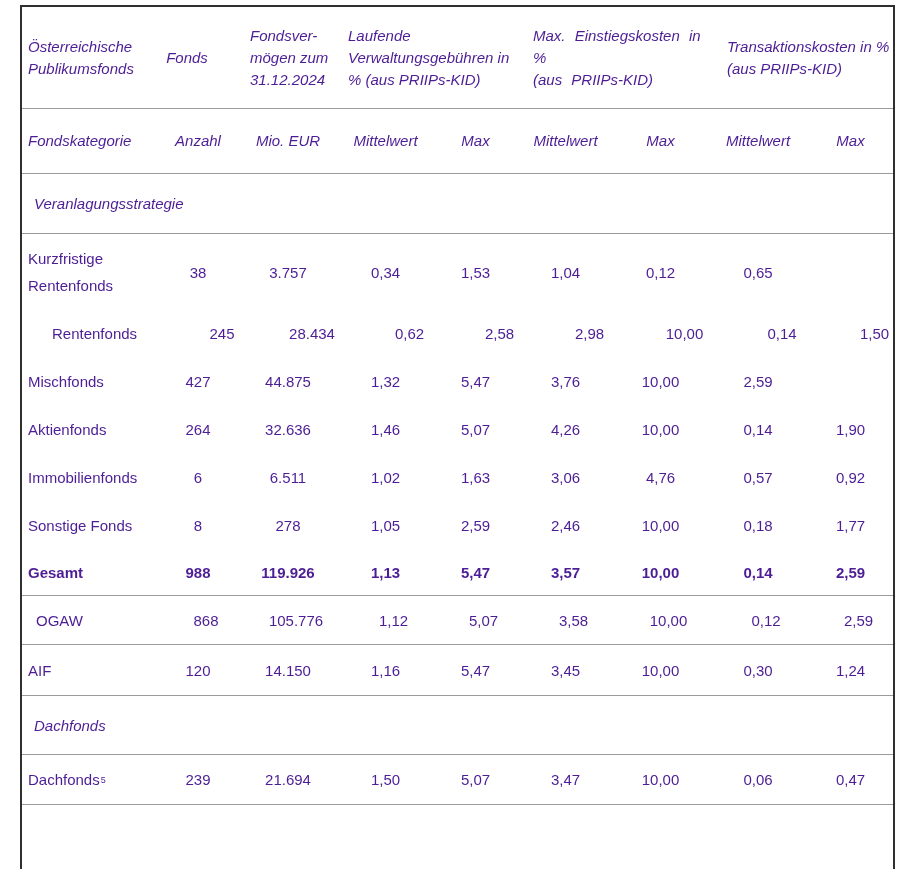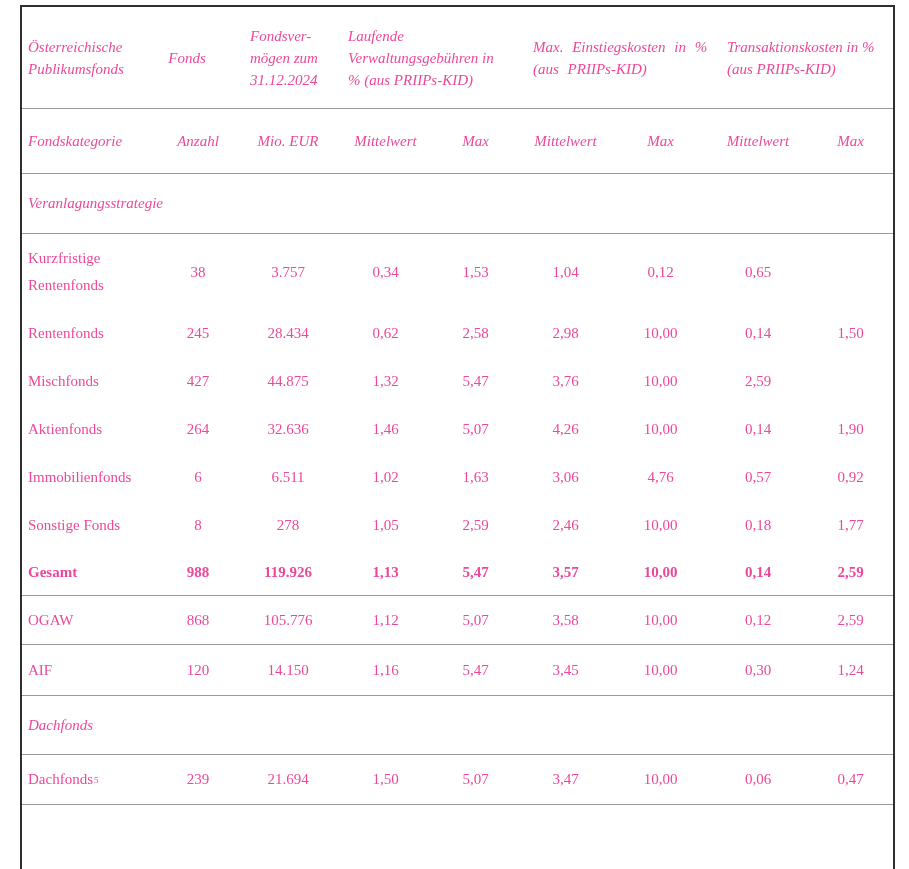--- a/index.html
+++ b/index.html
@@ -1,18 +1,18 @@
 <!DOCTYPE html>
 <html><head>
 <meta charset="utf-8">
 <style>
   html,body{margin:0;padding:0;background:#ffffff;}
   .page{
     position:relative;width:909px;height:869px;background:#ffffff;overflow:hidden;
-    font-family:Liberation Serif, serif;color:#ec4899;font-size:15px;
+    font-family:Liberation Sans, sans-serif;color:#4c1d95;font-size:15px;
   }
   .tbl{
     position:absolute;left:20px;top:5px;width:875px;height:864px;
     border-top:2px solid #2f2f2f;border-left:2px solid #2f2f2f;border-right:2px solid #2f2f2f;
     box-sizing:border-box;background:#ffffff;
   }
   .row{
     display:grid;
     grid-template-columns:136px 80px 100px 95px 85px 95px 95px 100px 85px;
     box-sizing:border-box;align-items:stretch;
@@ -23,21 +23,21 @@
   .hdr .cell{font-style:italic;line-height:22px;}
   .pre{white-space:pre-line;}
   .h1{height:102px;}
   .h2{height:65px;}
   .gh-col1{padding-left:6px;justify-content:flex-start;}
   .gh-fonds{padding-right:22px;}
   .gh-verm{grid-column:3;justify-content:flex-start;padding-left:12px;}
   .gh-lauf{grid-column:4 / span 2;justify-content:flex-start;padding-left:10px;}
   .gh-einst{grid-column:6 / span 2;justify-content:flex-start;padding-left:15px;word-spacing:5px;}
   .gh-trans{grid-column:8 / span 2;justify-content:flex-start;padding-left:19px;}
-  .section .cell{grid-column:1 / -1;font-style:italic;justify-content:flex-start;padding-left:6px;}
+  .section .cell{grid-column:1 / -1;font-style:italic;justify-content:flex-start;padding-left:12px;}
   .total .cell{font-weight:bold;}
   sup{font-size:9px;line-height:0;vertical-align:super;margin-left:1px;}
 </style>
 </head>
 <body>
 
 <div class="page">
   <div class="tbl">
 
     <div class="row hdr h1 hr">
@@ -74,21 +74,21 @@
         <div class="row data" style="height: 76px;">
           <div class="cell label">Kurzfristige Rentenfonds</div>
           <div class="cell num">38</div>
           <div class="cell num">3.757</div>
           <div class="cell num">0,34</div>
           <div class="cell num">1,53</div>
           <div class="cell num">1,04</div>
           <div class="cell num">0,12</div>
           <div class="cell num">0,65</div>
         </div>
-        <div class="row data" style="height: 47px;">
+        <div class="row data" style="height: 47px; margin-left: 24px;">
           <div class="cell label">Rentenfonds</div>
           <div class="cell num">245</div>
           <div class="cell num">28.434</div>
           <div class="cell num">0,62</div>
           <div class="cell num">2,58</div>
           <div class="cell num">2,98</div>
           <div class="cell num">10,00</div>
           <div class="cell num">0,14</div>
           <div class="cell num">1,50</div>
         </div>
@@ -139,21 +139,21 @@
           <div class="cell label">Gesamt</div>
           <div class="cell num">988</div>
           <div class="cell num">119.926</div>
           <div class="cell num">1,13</div>
           <div class="cell num">5,47</div>
           <div class="cell num">3,57</div>
           <div class="cell num">10,00</div>
           <div class="cell num">0,14</div>
           <div class="cell num">2,59</div>
         </div>
-        <div class="row data hr" style="height: 49px;">
+        <div class="row data hr" style="height: 49px; padding-left: 8px;">
           <div class="cell label">OGAW</div>
           <div class="cell num">868</div>
           <div class="cell num">105.776</div>
           <div class="cell num">1,12</div>
           <div class="cell num">5,07</div>
           <div class="cell num">3,58</div>
           <div class="cell num">10,00</div>
           <div class="cell num">0,12</div>
           <div class="cell num">2,59</div>
         </div>

